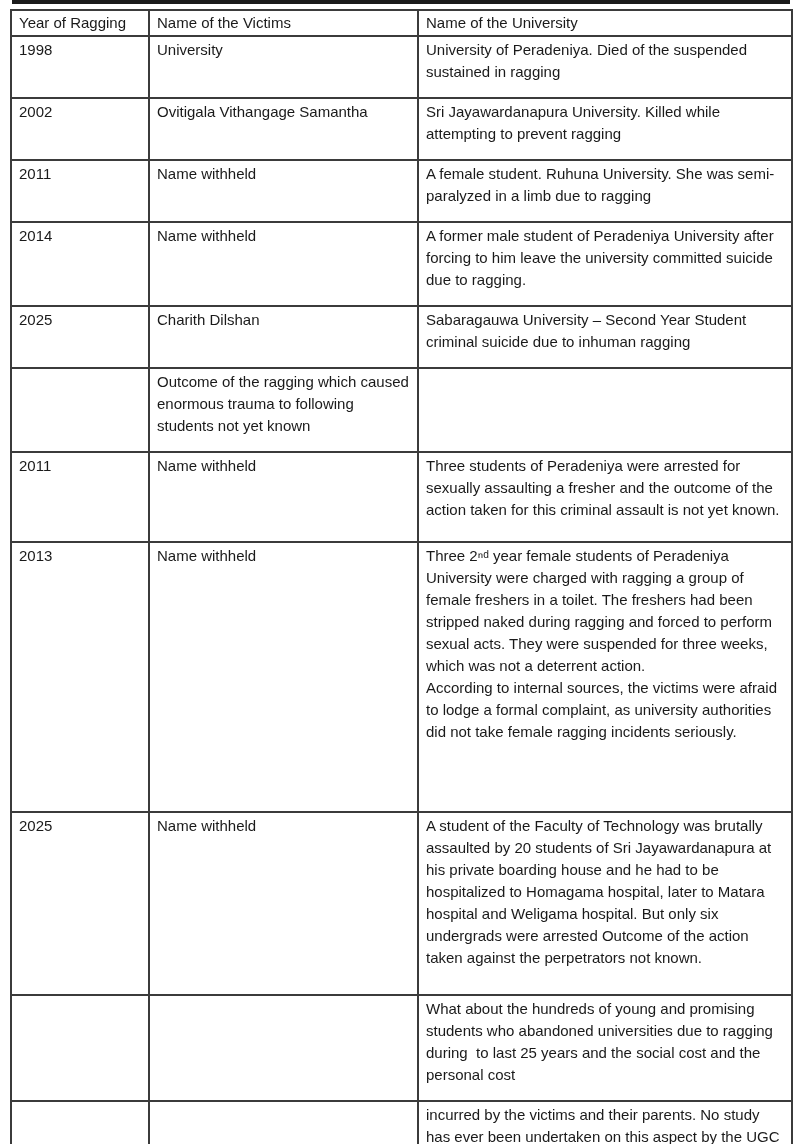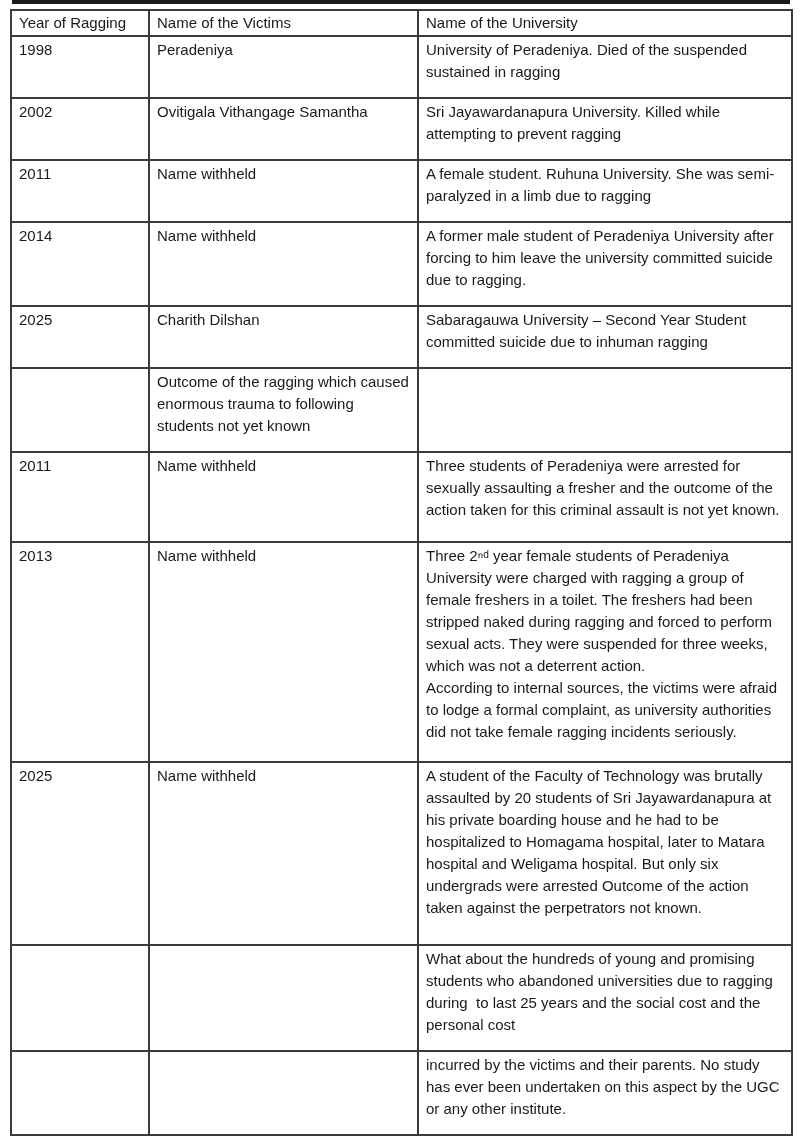--- a/index.html
+++ b/index.html
@@ -54,54 +54,54 @@
       <col class="c-univ">
     </colgroup>
     <tbody>
         <tr style="height:22px">
       <th>Year of Ragging</th>
       <th>Name of the Victims</th>
       <th>Name of the University</th>
     </tr>
     <tr style="height:45px">
       <td class="col-year">1998</td>
-      <td class="col-victim">Peradeniya</td>
+      <td class="col-victim">University</td>
       <td class="col-univ">University of Peradeniya. Died of the suspended sustained in ragging</td>
     </tr>
     <tr style="height:46px">
       <td class="col-year">2002</td>
       <td class="col-victim">Ovitigala Vithangage Samantha</td>
       <td class="col-univ">Sri Jayawardanapura University. Killed while attempting to prevent ragging</td>
     </tr>
     <tr style="height:47px">
       <td class="col-year">2011</td>
       <td class="col-victim">Name withheld</td>
       <td class="col-univ">A female student. Ruhuna University. She was semi-paralyzed in a limb due to ragging</td>
     </tr>
     <tr style="height:66px">
       <td class="col-year">2014</td>
       <td class="col-victim">Name withheld</td>
       <td class="col-univ">A former male student of Peradeniya University after forcing to him leave the university committed suicide due to ragging.</td>
     </tr>
     <tr style="height:45px">
       <td class="col-year">2025</td>
       <td class="col-victim">Charith Dilshan</td>
-      <td class="col-univ">Sabaragauwa University – Second Year Student committed suicide due to inhuman ragging</td>
+      <td class="col-univ">Sabaragauwa University – Second Year Student criminal suicide due to inhuman ragging</td>
     </tr>
     <tr style="height:83px">
       <td class="col-year"></td>
       <td class="col-victim">Outcome of the ragging which caused enormous trauma to following students not yet known</td>
       <td class="col-univ"></td>
     </tr>
     <tr style="height:90px">
       <td class="col-year">2011</td>
       <td class="col-victim">Name withheld</td>
       <td class="col-univ">Three students of Peradeniya were arrested for sexually assaulting a fresher and the outcome of the action taken for this criminal assault is not yet known.</td>
     </tr>
-    <tr style="height:220px">
+    <tr style="height:270px">
       <td class="col-year">2013</td>
       <td class="col-victim">Name withheld</td>
       <td class="col-univ">Three 2ⁿᵈ year female students of Peradeniya University were charged with ragging a group of female freshers in a toilet. The freshers had been stripped naked during ragging and forced to perform sexual acts. They were suspended for three weeks, which was not a deterrent action.
 According to internal sources, the victims were afraid to lodge a formal complaint, as university authorities did not take female ragging incidents seriously.</td>
     </tr>
     <tr style="height:183px">
       <td class="col-year">2025</td>
       <td class="col-victim">Name withheld</td>
       <td class="col-univ">A student of the Faculty of Technology was brutally assaulted by 20 students of Sri Jayawardanapura at his private boarding house and he had to be hospitalized to Homagama hospital, later to Matara hospital and Weligama hospital. But only six undergrads were arrested Outcome of the action taken against the perpetrators not known.</td>
     </tr>

